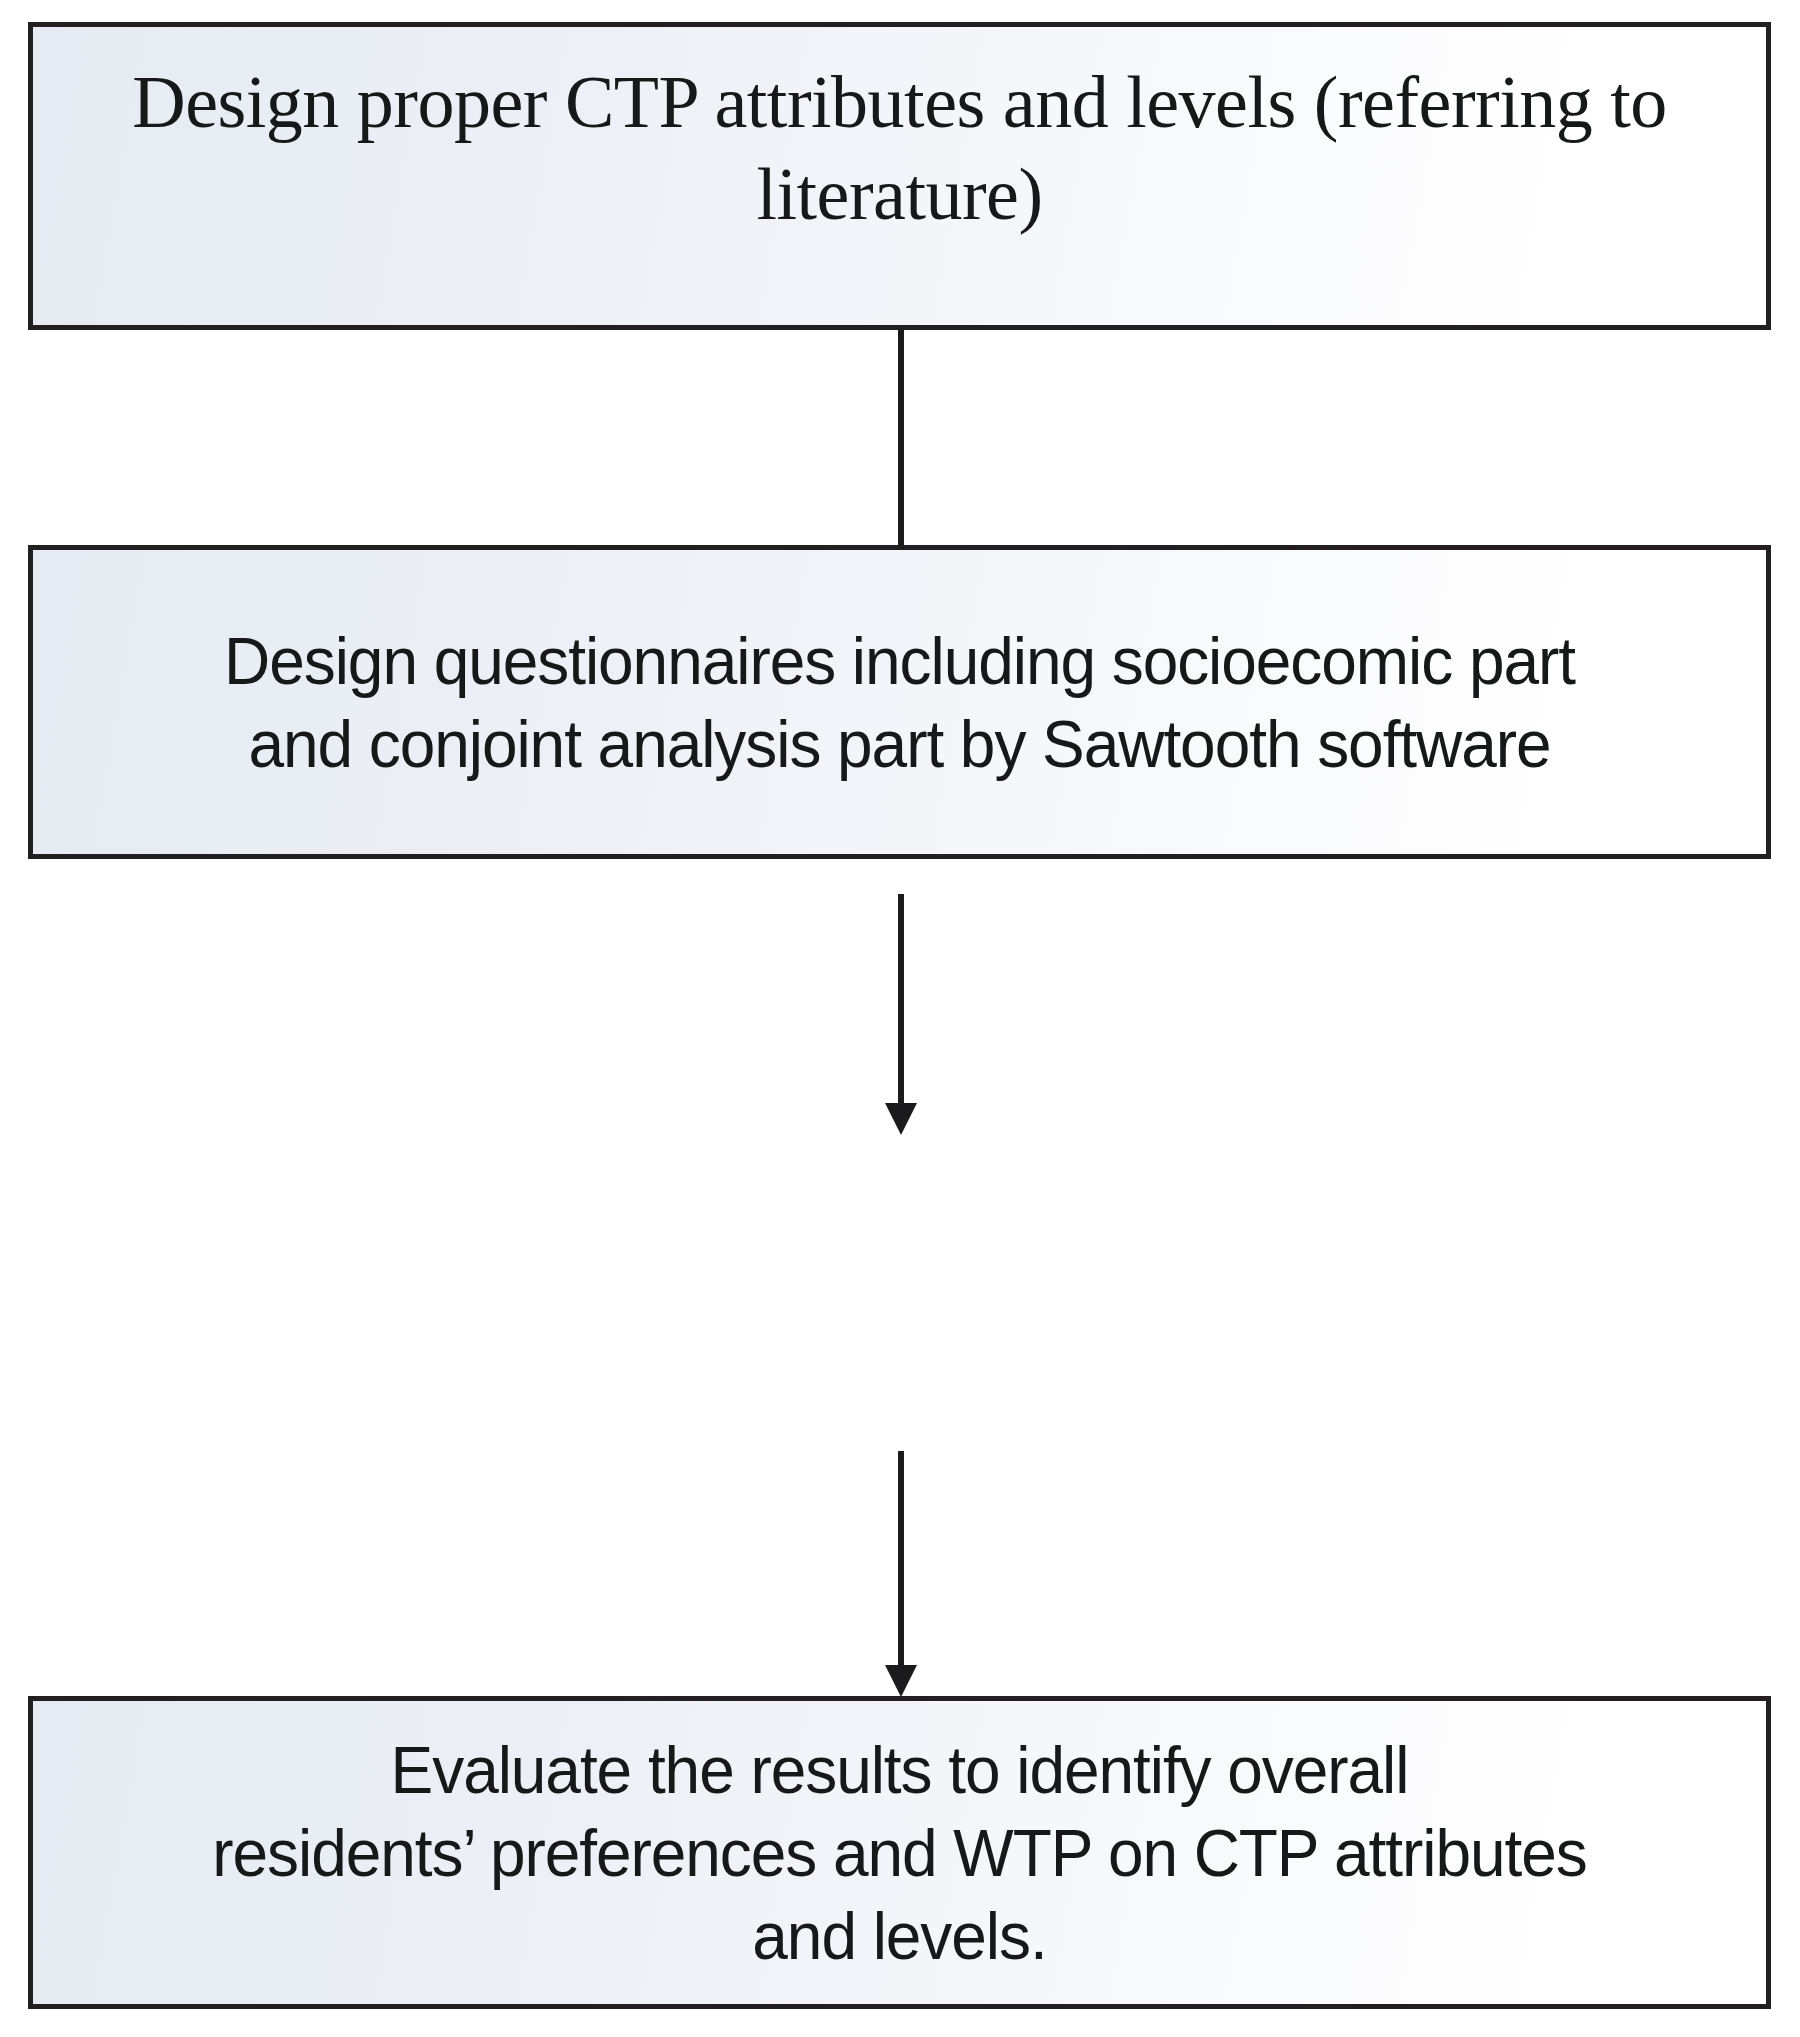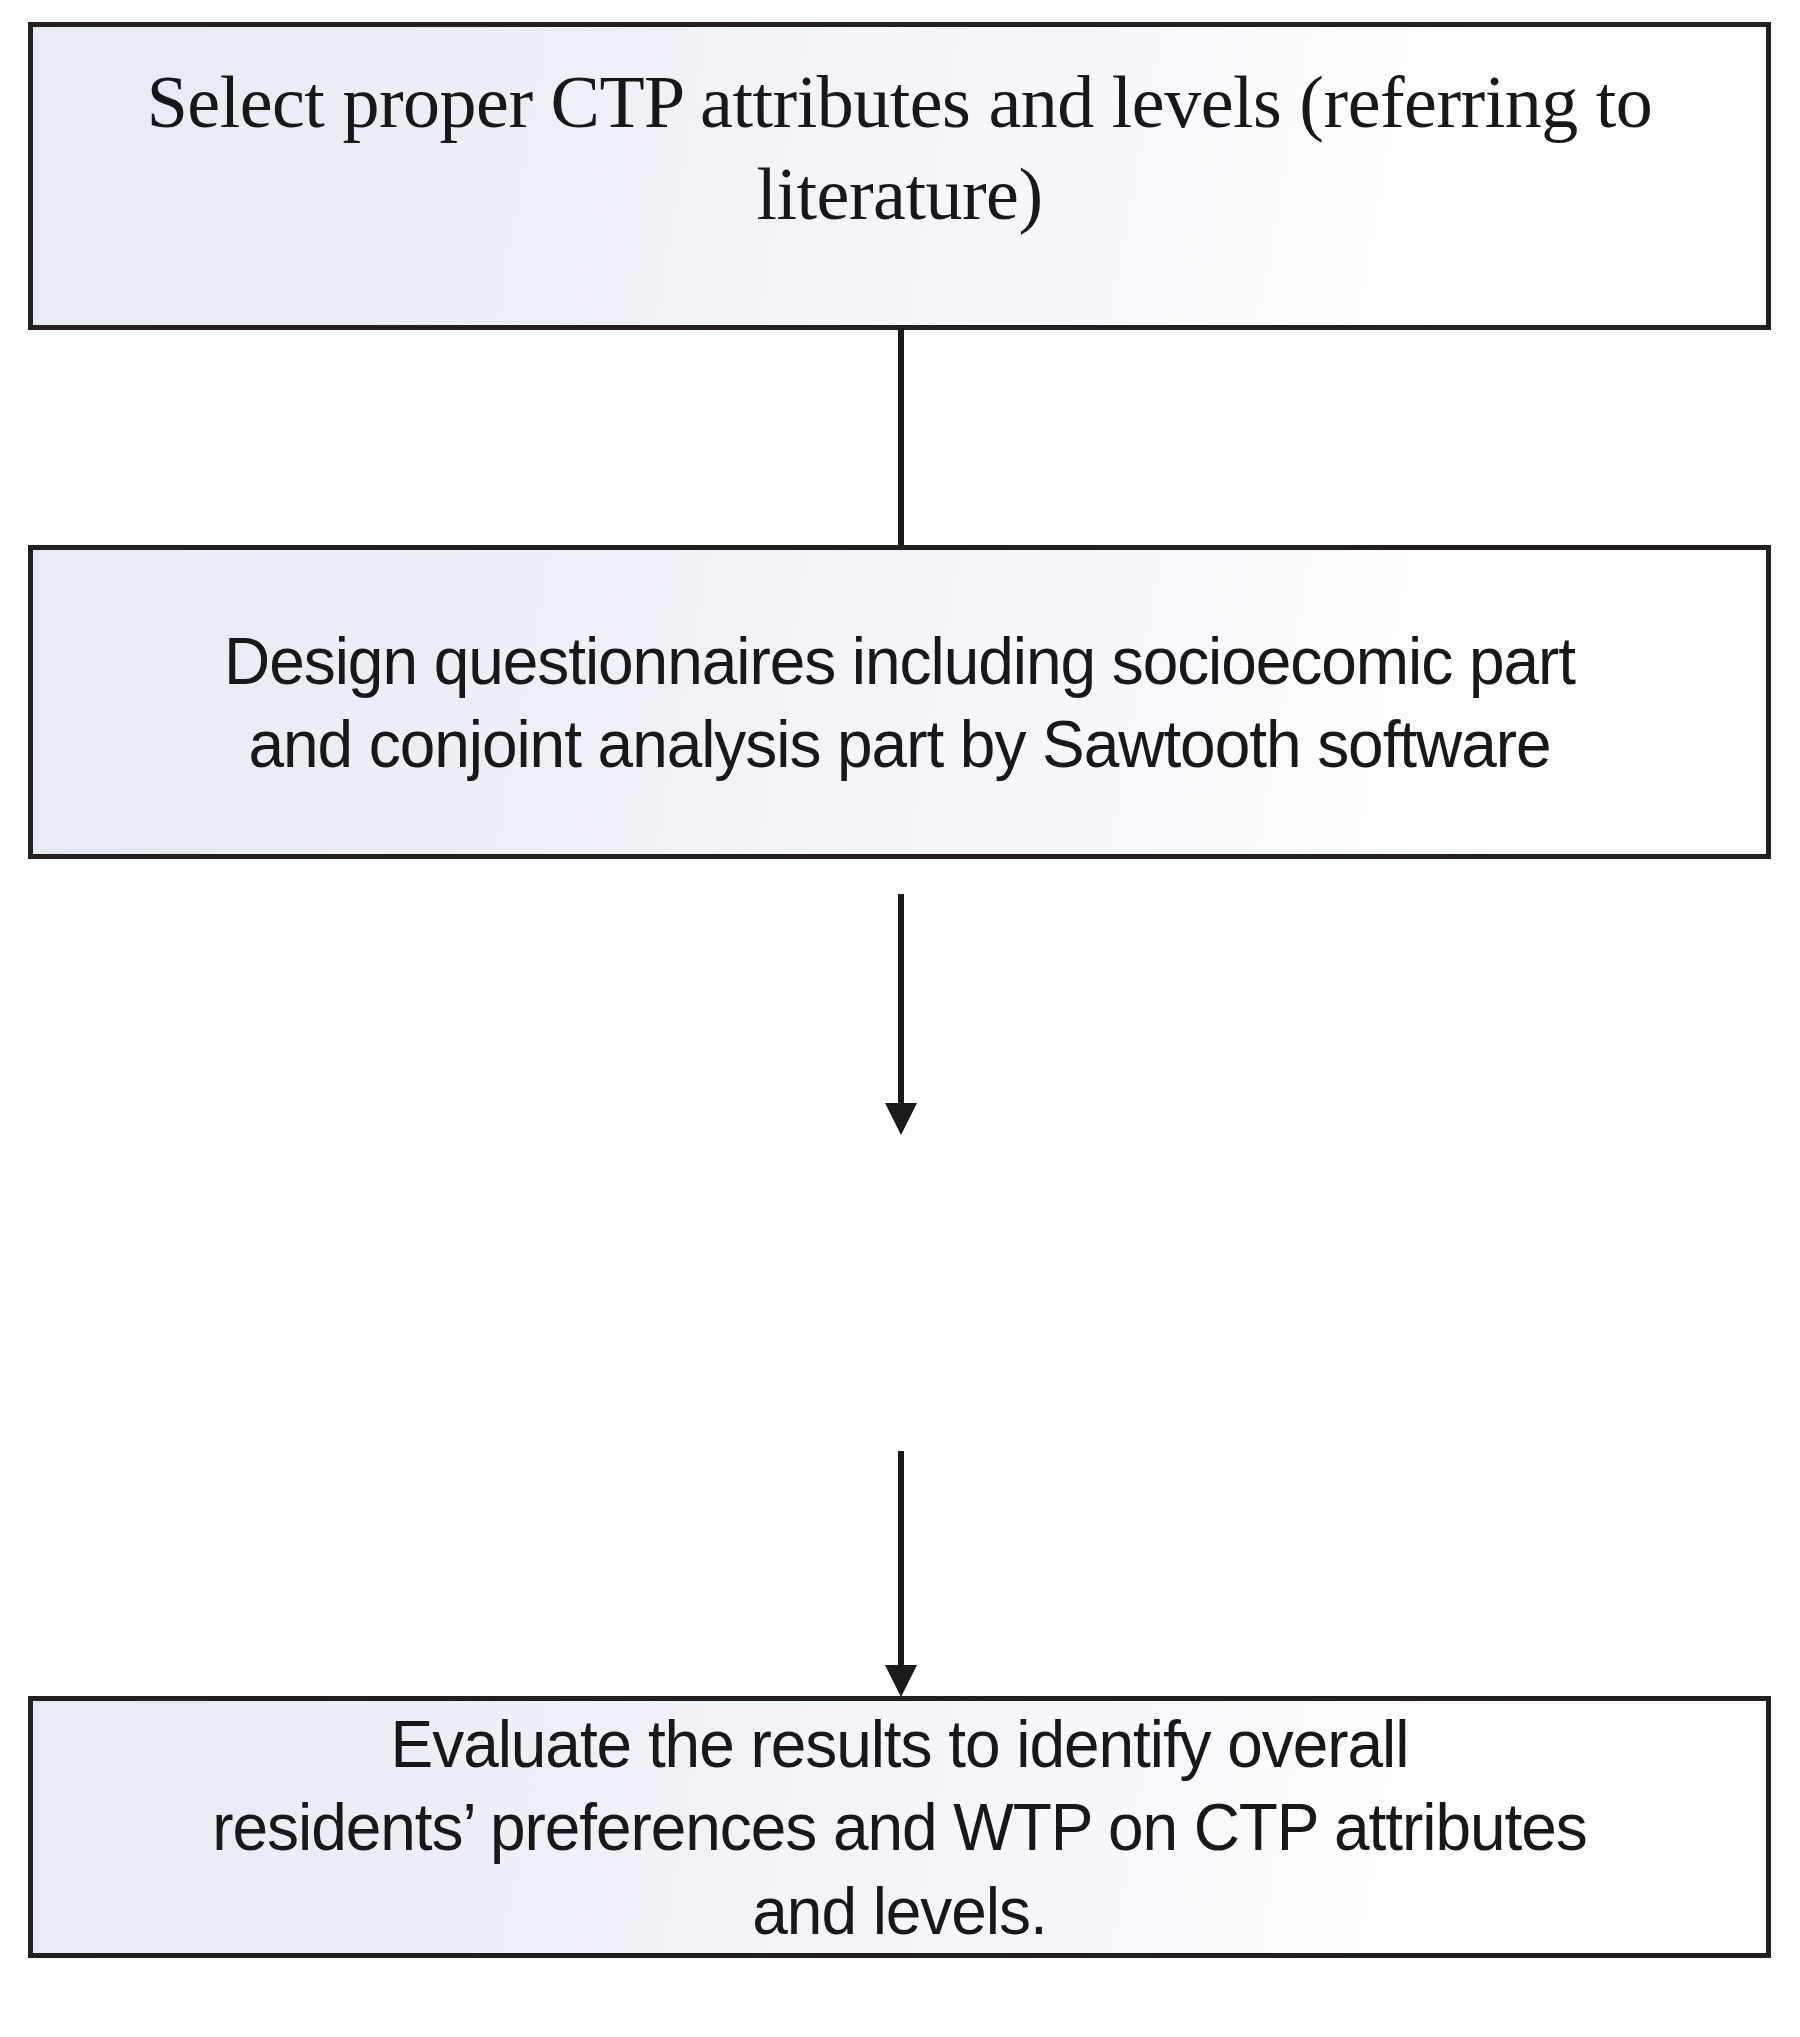--- a/index.html
+++ b/index.html
@@ -63,21 +63,21 @@
   #box-2 {
     top: 545px;
     height: 314px;
   }
   #box-3 {
     top: 1134px;
     height: 316px;
   }
   #box-4 {
     top: 1696px;
-    height: 262px;
+    height: 313px;
   }
   #box-2 .flow-box-text,
   #box-3 .flow-box-text,
   #box-4 .flow-box-text {
     font-family: "Liberation Sans", "DejaVu Sans", sans-serif;
     font-size: 68px;
     letter-spacing: -1.1px;
     transform: scaleX(0.955);
     transform-origin: center center;
   }
@@ -115,21 +115,21 @@
   #connector-2 .shaft { height: 213px; }
   #connector-3 { top: 1451px; height: 246px; }
   #connector-3 .shaft { height: 218px; }
 </style>
 </head>
 <body>
 
 <div id="flowchart">
 
   <div class="flow-box" id="box-1">
-    <span class="flow-box-text">Select proper CTP attributes and levels (referring to
+    <span class="flow-box-text">Design proper CTP attributes and levels (referring to
 literature)</span>
   </div>
 
   <div class="connector" id="connector-1">
     <div class="shaft"></div>
     <div class="head"></div>
   </div>
 
   <div class="flow-box" id="box-2">
     <span class="flow-box-text">Design questionnaires including socioecomic part

